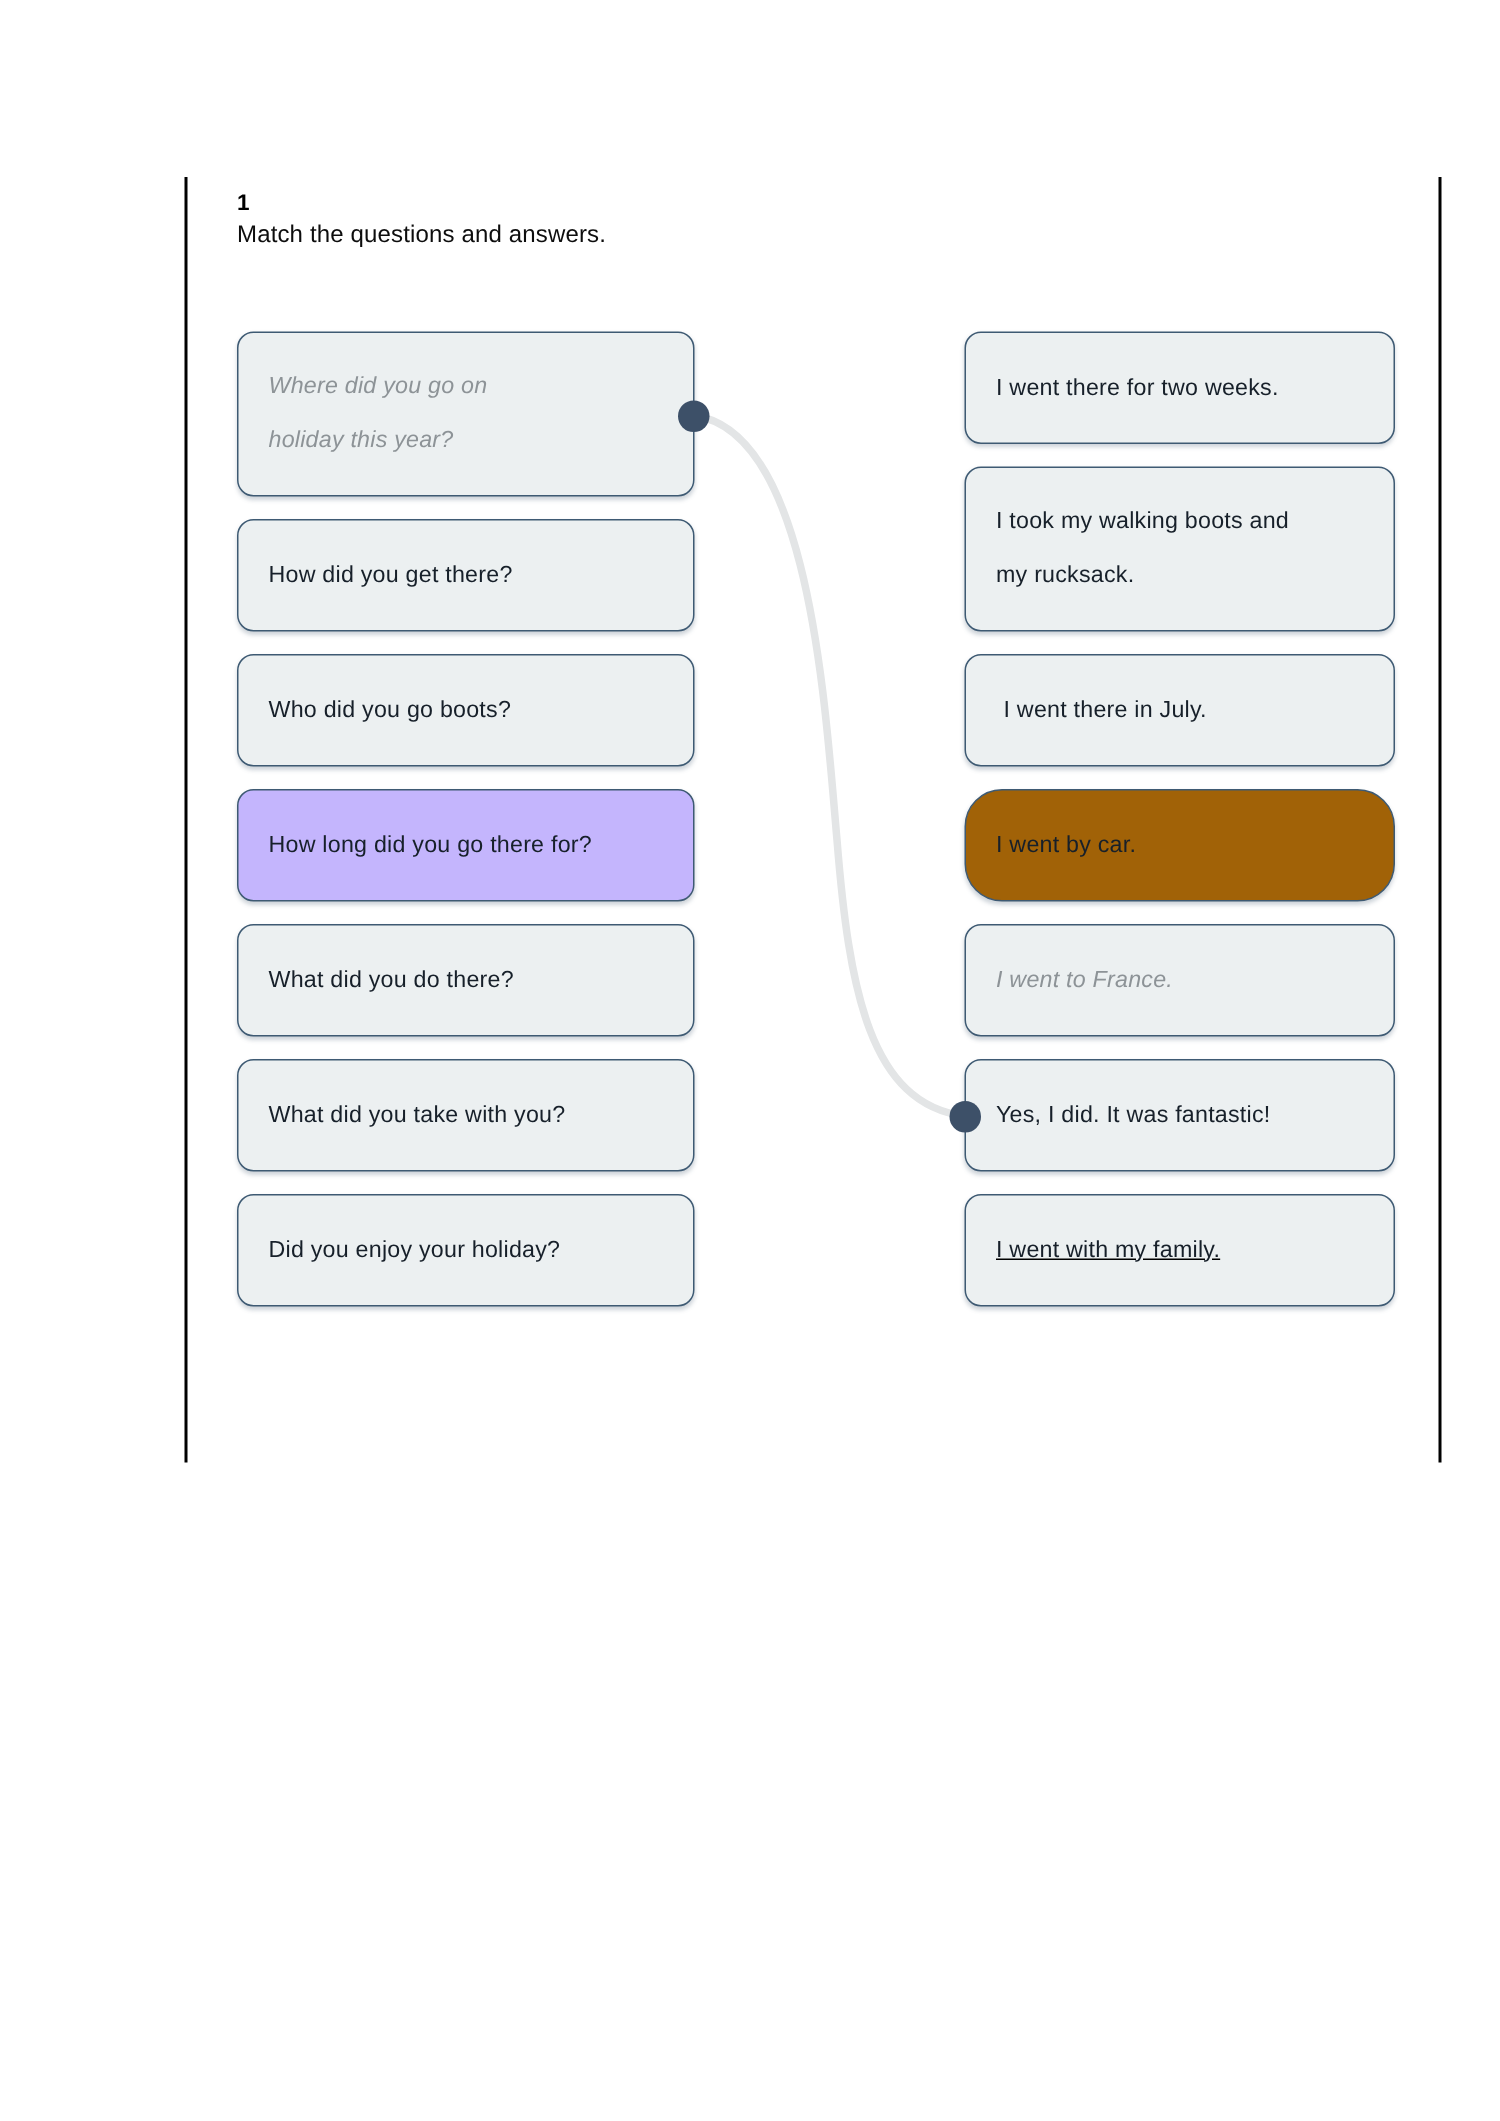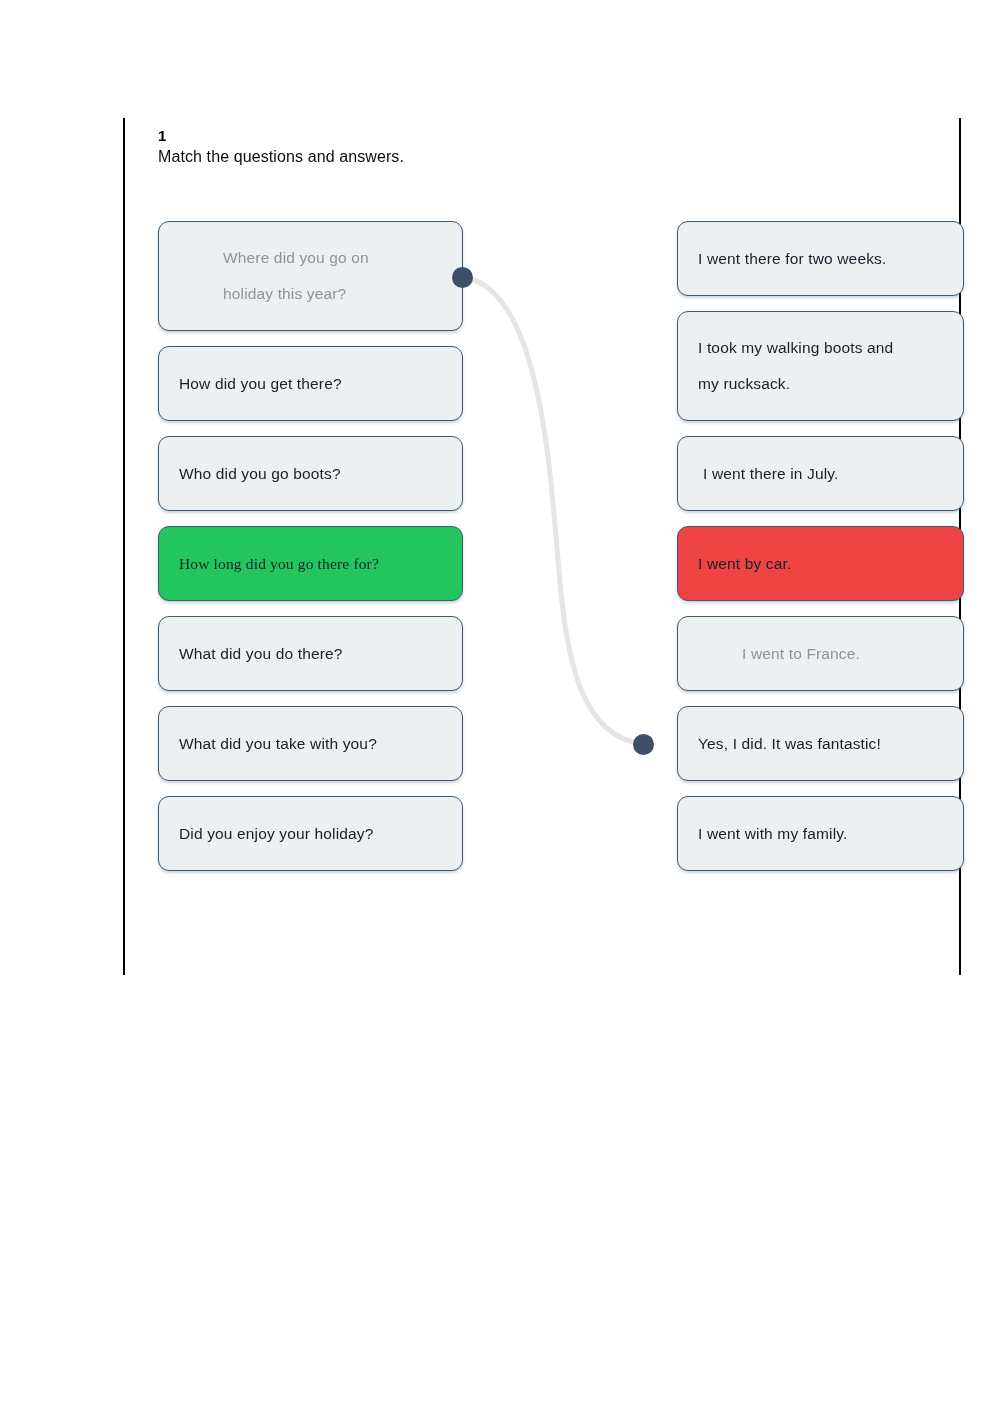--- a/index.html
+++ b/index.html
@@ -56,21 +56,21 @@
     line-height: 22px;
     letter-spacing: 0.1px;
   }
 
   
   .column {
     position: absolute;
     top: 221px;
   }
   .column.questions { left: 158px;  width: 305px; }
-  .column.answers   { left: 677px;  width: 287px; }
+  .column.answers   { left: 643px;  width: 287px; }
 
   .match-card {
     position: relative;
     box-sizing: border-box;
     width: 100%;
     margin-bottom: 15px;
     background: #ecf0f1;
     border: 1.6px solid #3e5a73;
     border-radius: 11px;
     box-shadow: 0 2px 3px rgba(90, 110, 130, 0.30);
@@ -82,22 +82,22 @@
   .match-card.h2 { height: 110px; }
 
   .card-text {
     font-size: 15.5px;
     line-height: 36px;
     color: #17202a;
     letter-spacing: 0.15px;
     white-space: pre-line;
   }
   .match-card.matched .card-text {
+    font-style: italic;
     color: #8d9397;
-    margin-left: 44px;
   }
 
   
   .connector-dot {
     position: absolute;
     width: 21px;
     height: 21px;
     border-radius: 50%;
     background: #3d5068;
     z-index: 5;
@@ -137,21 +137,21 @@
       <div class="match-card h2 matched" style="background: rgb(236, 240, 241); border-color: rgb(62, 90, 115);">
         <span class="card-text" style="color: rgb(141, 147, 151);">Where did you go on
 holiday this year?</span>
       </div>
       <div class="match-card h1" style="background: rgb(236, 240, 241); border-color: rgb(62, 90, 115);">
         <span class="card-text" style="color: rgb(23, 32, 42);">How did you get there?</span>
       </div>
       <div class="match-card h1" style="background: rgb(236, 240, 241); border-color: rgb(62, 90, 115);">
         <span class="card-text" style="color: rgb(23, 32, 42);">Who did you go boots?</span>
       </div>
-      <div class="match-card h1" style="background: #22c55e; border-color: rgb(62, 90, 115); font-family: Liberation Serif, serif;">
+      <div class="match-card h1" style="background: #c4b5fd; border-color: rgb(62, 90, 115);">
         <span class="card-text" style="color: rgb(23, 32, 42);">How long did you go there for?</span>
       </div>
       <div class="match-card h1" style="background: rgb(236, 240, 241); border-color: rgb(62, 90, 115);">
         <span class="card-text" style="color: rgb(23, 32, 42);">What did you do there?</span>
       </div>
       <div class="match-card h1" style="background: rgb(236, 240, 241); border-color: rgb(62, 90, 115);">
         <span class="card-text" style="color: rgb(23, 32, 42);">What did you take with you?</span>
       </div>
       <div class="match-card h1" style="background: rgb(236, 240, 241); border-color: rgb(62, 90, 115);">
         <span class="card-text" style="color: rgb(23, 32, 42);">Did you enjoy your holiday?</span>
@@ -162,30 +162,30 @@
       <div class="match-card h1" style="background: rgb(236, 240, 241); border-color: rgb(62, 90, 115);">
         <span class="card-text" style="color: rgb(23, 32, 42);">I went there for two weeks.</span>
       </div>
       <div class="match-card h2" style="background: rgb(236, 240, 241); border-color: rgb(62, 90, 115);">
         <span class="card-text" style="color: rgb(23, 32, 42);">I took my walking boots and
 my rucksack.</span>
       </div>
       <div class="match-card h1" style="background: rgb(236, 240, 241); border-color: rgb(62, 90, 115); padding-left: 25px;">
         <span class="card-text" style="color: rgb(23, 32, 42);">I went there in July.</span>
       </div>
-      <div class="match-card h1" style="background: #ef4444; border-color: rgb(62, 90, 115);">
+      <div class="match-card h1" style="background: #a16207; border-color: rgb(62, 90, 115); border-radius: 25px;">
         <span class="card-text" style="color: rgb(23, 32, 42);">I went by car.</span>
       </div>
       <div class="match-card h1 matched" style="background: rgb(236, 240, 241); border-color: rgb(62, 90, 115);">
         <span class="card-text" style="color: rgb(141, 147, 151);">I went to France.</span>
       </div>
       <div class="match-card h1" style="background: rgb(236, 240, 241); border-color: rgb(62, 90, 115);">
         <span class="card-text" style="color: rgb(23, 32, 42);">Yes, I did. It was fantastic!</span>
       </div>
-      <div class="match-card h1" style="background: rgb(236, 240, 241); border-color: rgb(62, 90, 115);">
+      <div class="match-card h1" style="background: rgb(236, 240, 241); border-color: rgb(62, 90, 115); text-decoration: underline;">
         <span class="card-text" style="color: rgb(23, 32, 42);">I went with my family.</span>
       </div>
     </div>
 
   <div class="connector-dot dot-left" style="background: rgb(61, 80, 104);"></div>
   <div class="connector-dot dot-right" style="background: rgb(61, 80, 104);"></div>
 
 </div>
 
 </body></html>

